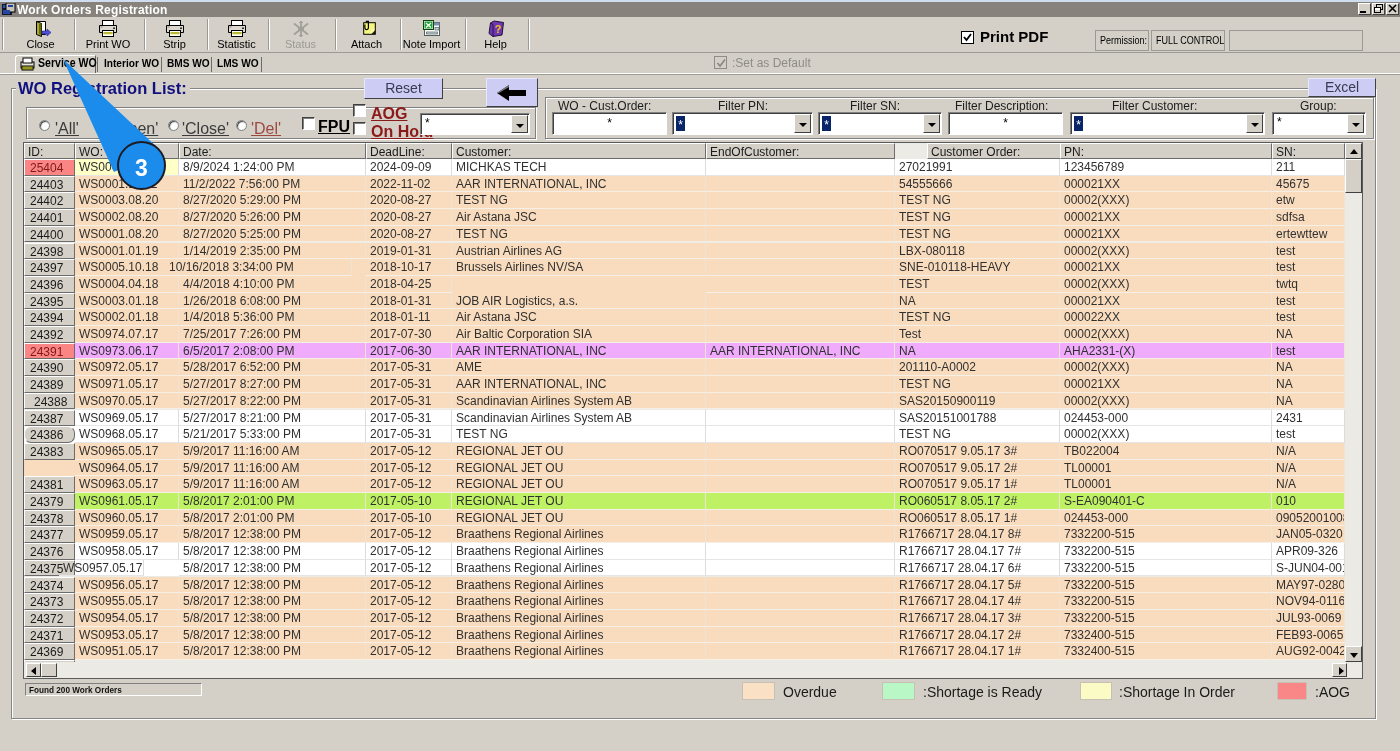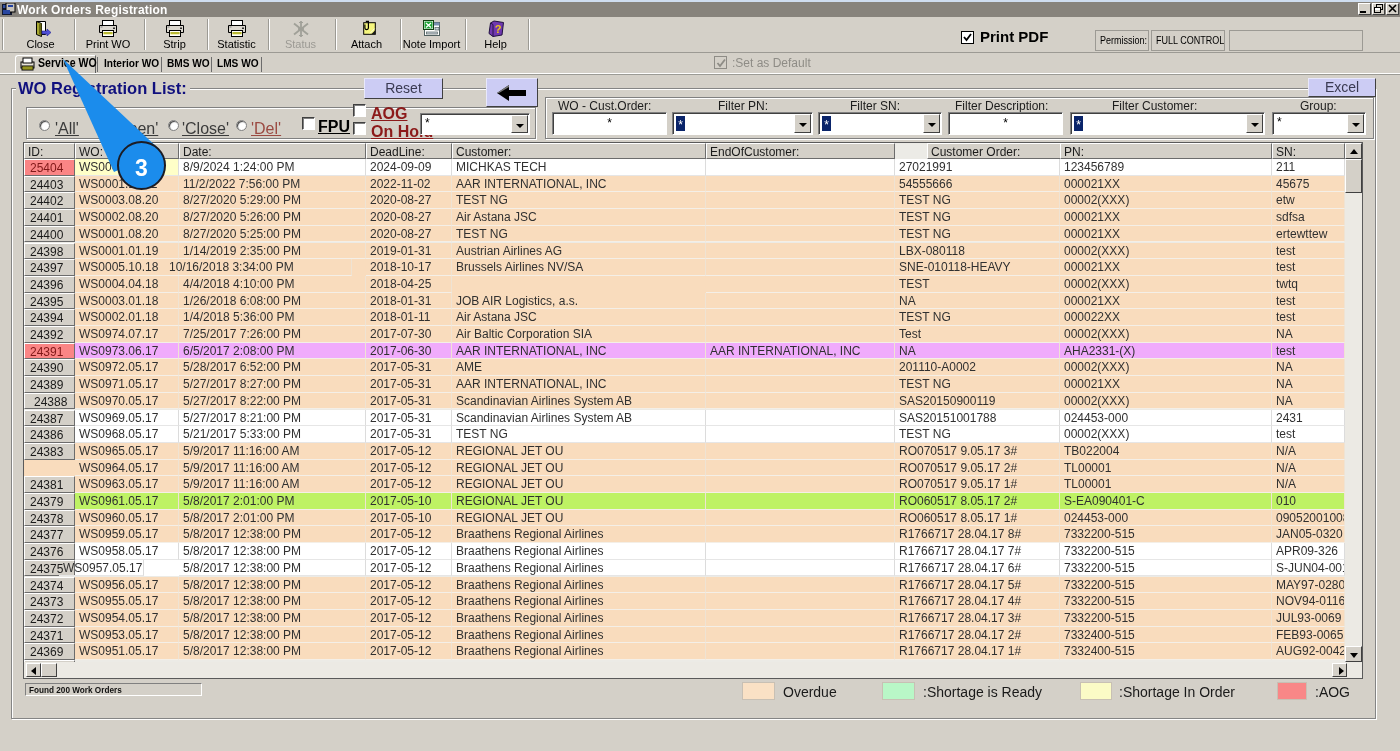--- a/index.html
+++ b/index.html
@@ -460,21 +460,21 @@
     <div class="c sw" style="left:51px;width:104px;">WS0969.05.17</div>
     <div class="c sw" style="left:155px;width:187px;">5/27/2017 8:21:00 PM</div>
     <div class="c sw" style="left:342px;width:86px;">2017-05-31</div>
     <div class="c sw" style="left:428px;width:254px;">Scandinavian Airlines System AB</div>
     <div class="c sw" style="left:682px;width:189px;"></div>
     <div class="c sw" style="left:871px;width:165px;">SAS20151001788</div>
     <div class="c sw" style="left:1036px;width:212px;">024453-000</div>
     <div class="c sw" style="left:1248px;width:73px;">2431</div>
   </div>
 <div class="row" style="top:426.2px;height:16.7px;background:#FFFFFF;">
-    <div class="idcell idc" style="left:0px;top:0;width:51px;">24386</div>
+    <div class="idcell idc" style="left:0px;top:0;width:51px;border-radius:7px;">24386</div>
     <div class="c sw" style="left:51px;width:104px;">WS0968.05.17</div>
     <div class="c sw" style="left:155px;width:187px;">5/21/2017 5:33:00 PM</div>
     <div class="c sw" style="left:342px;width:86px;">2017-05-31</div>
     <div class="c sw" style="left:428px;width:254px;">TEST NG</div>
     <div class="c sw" style="left:682px;width:189px;"></div>
     <div class="c sw" style="left:871px;width:165px;">TEST NG</div>
     <div class="c sw" style="left:1036px;width:212px;">00002(XXX)</div>
     <div class="c sw" style="left:1248px;width:73px;">test</div>
   </div>
 <div class="row" style="top:442.9px;height:16.7px;background:#F9DCBD;">

